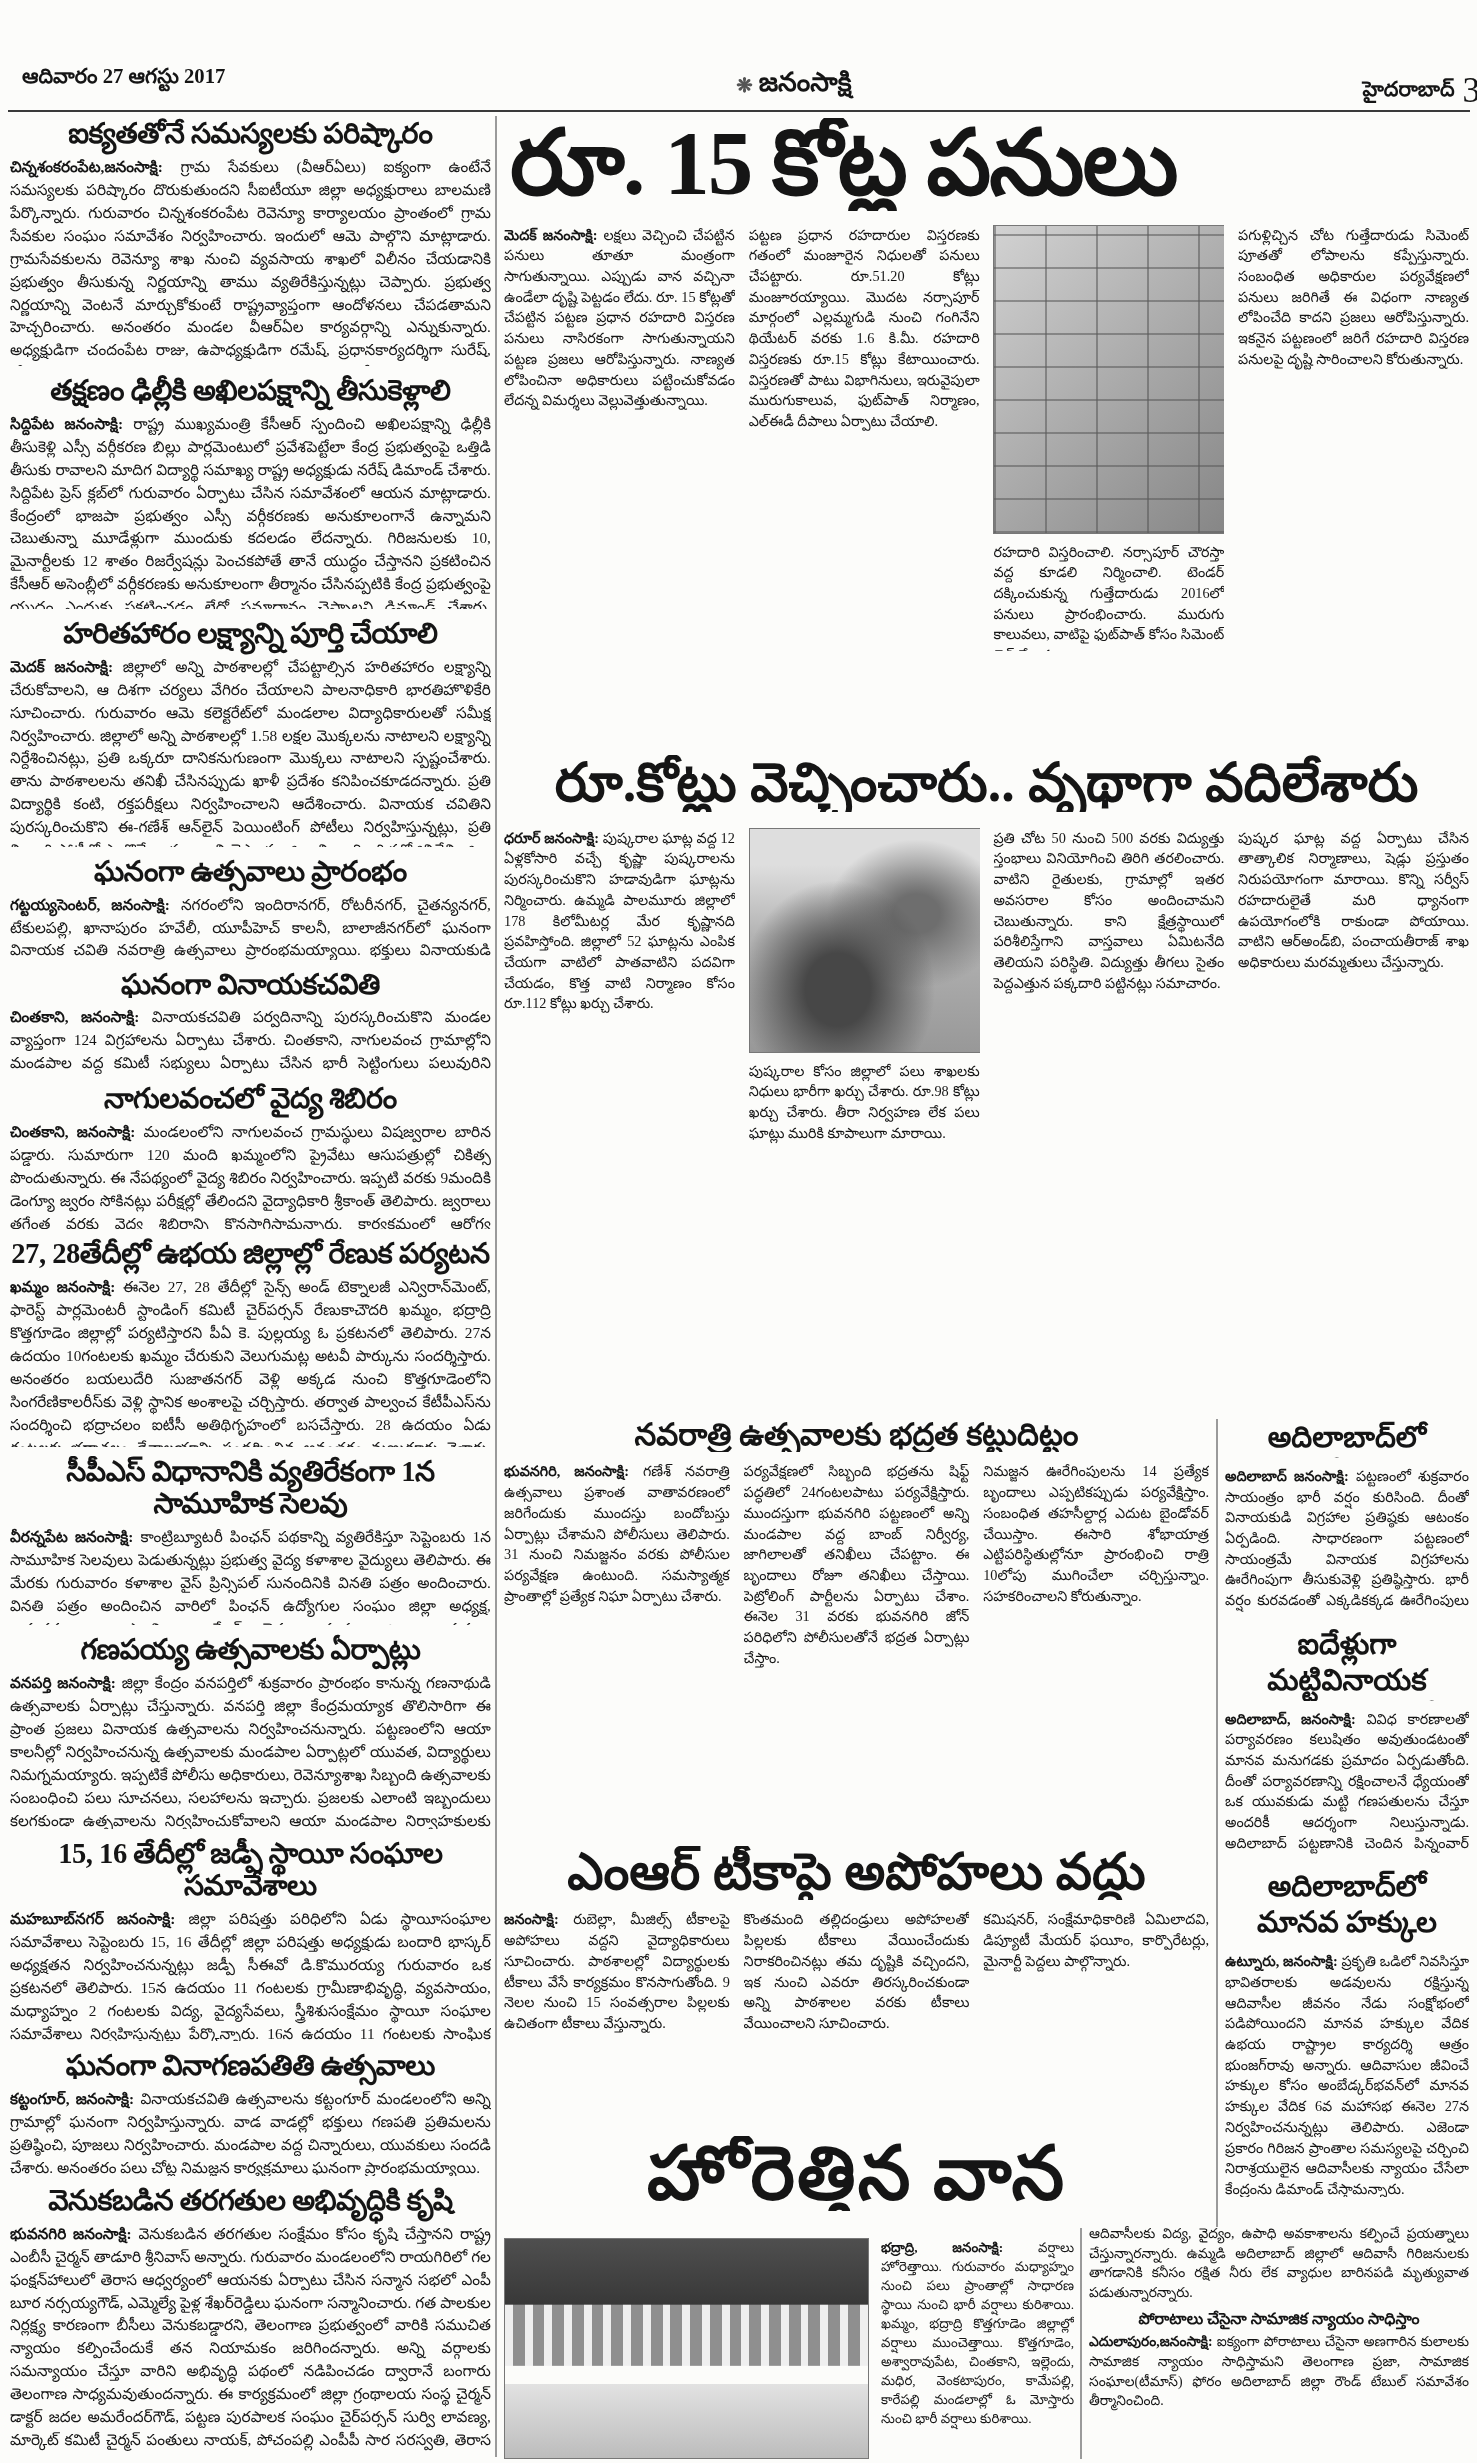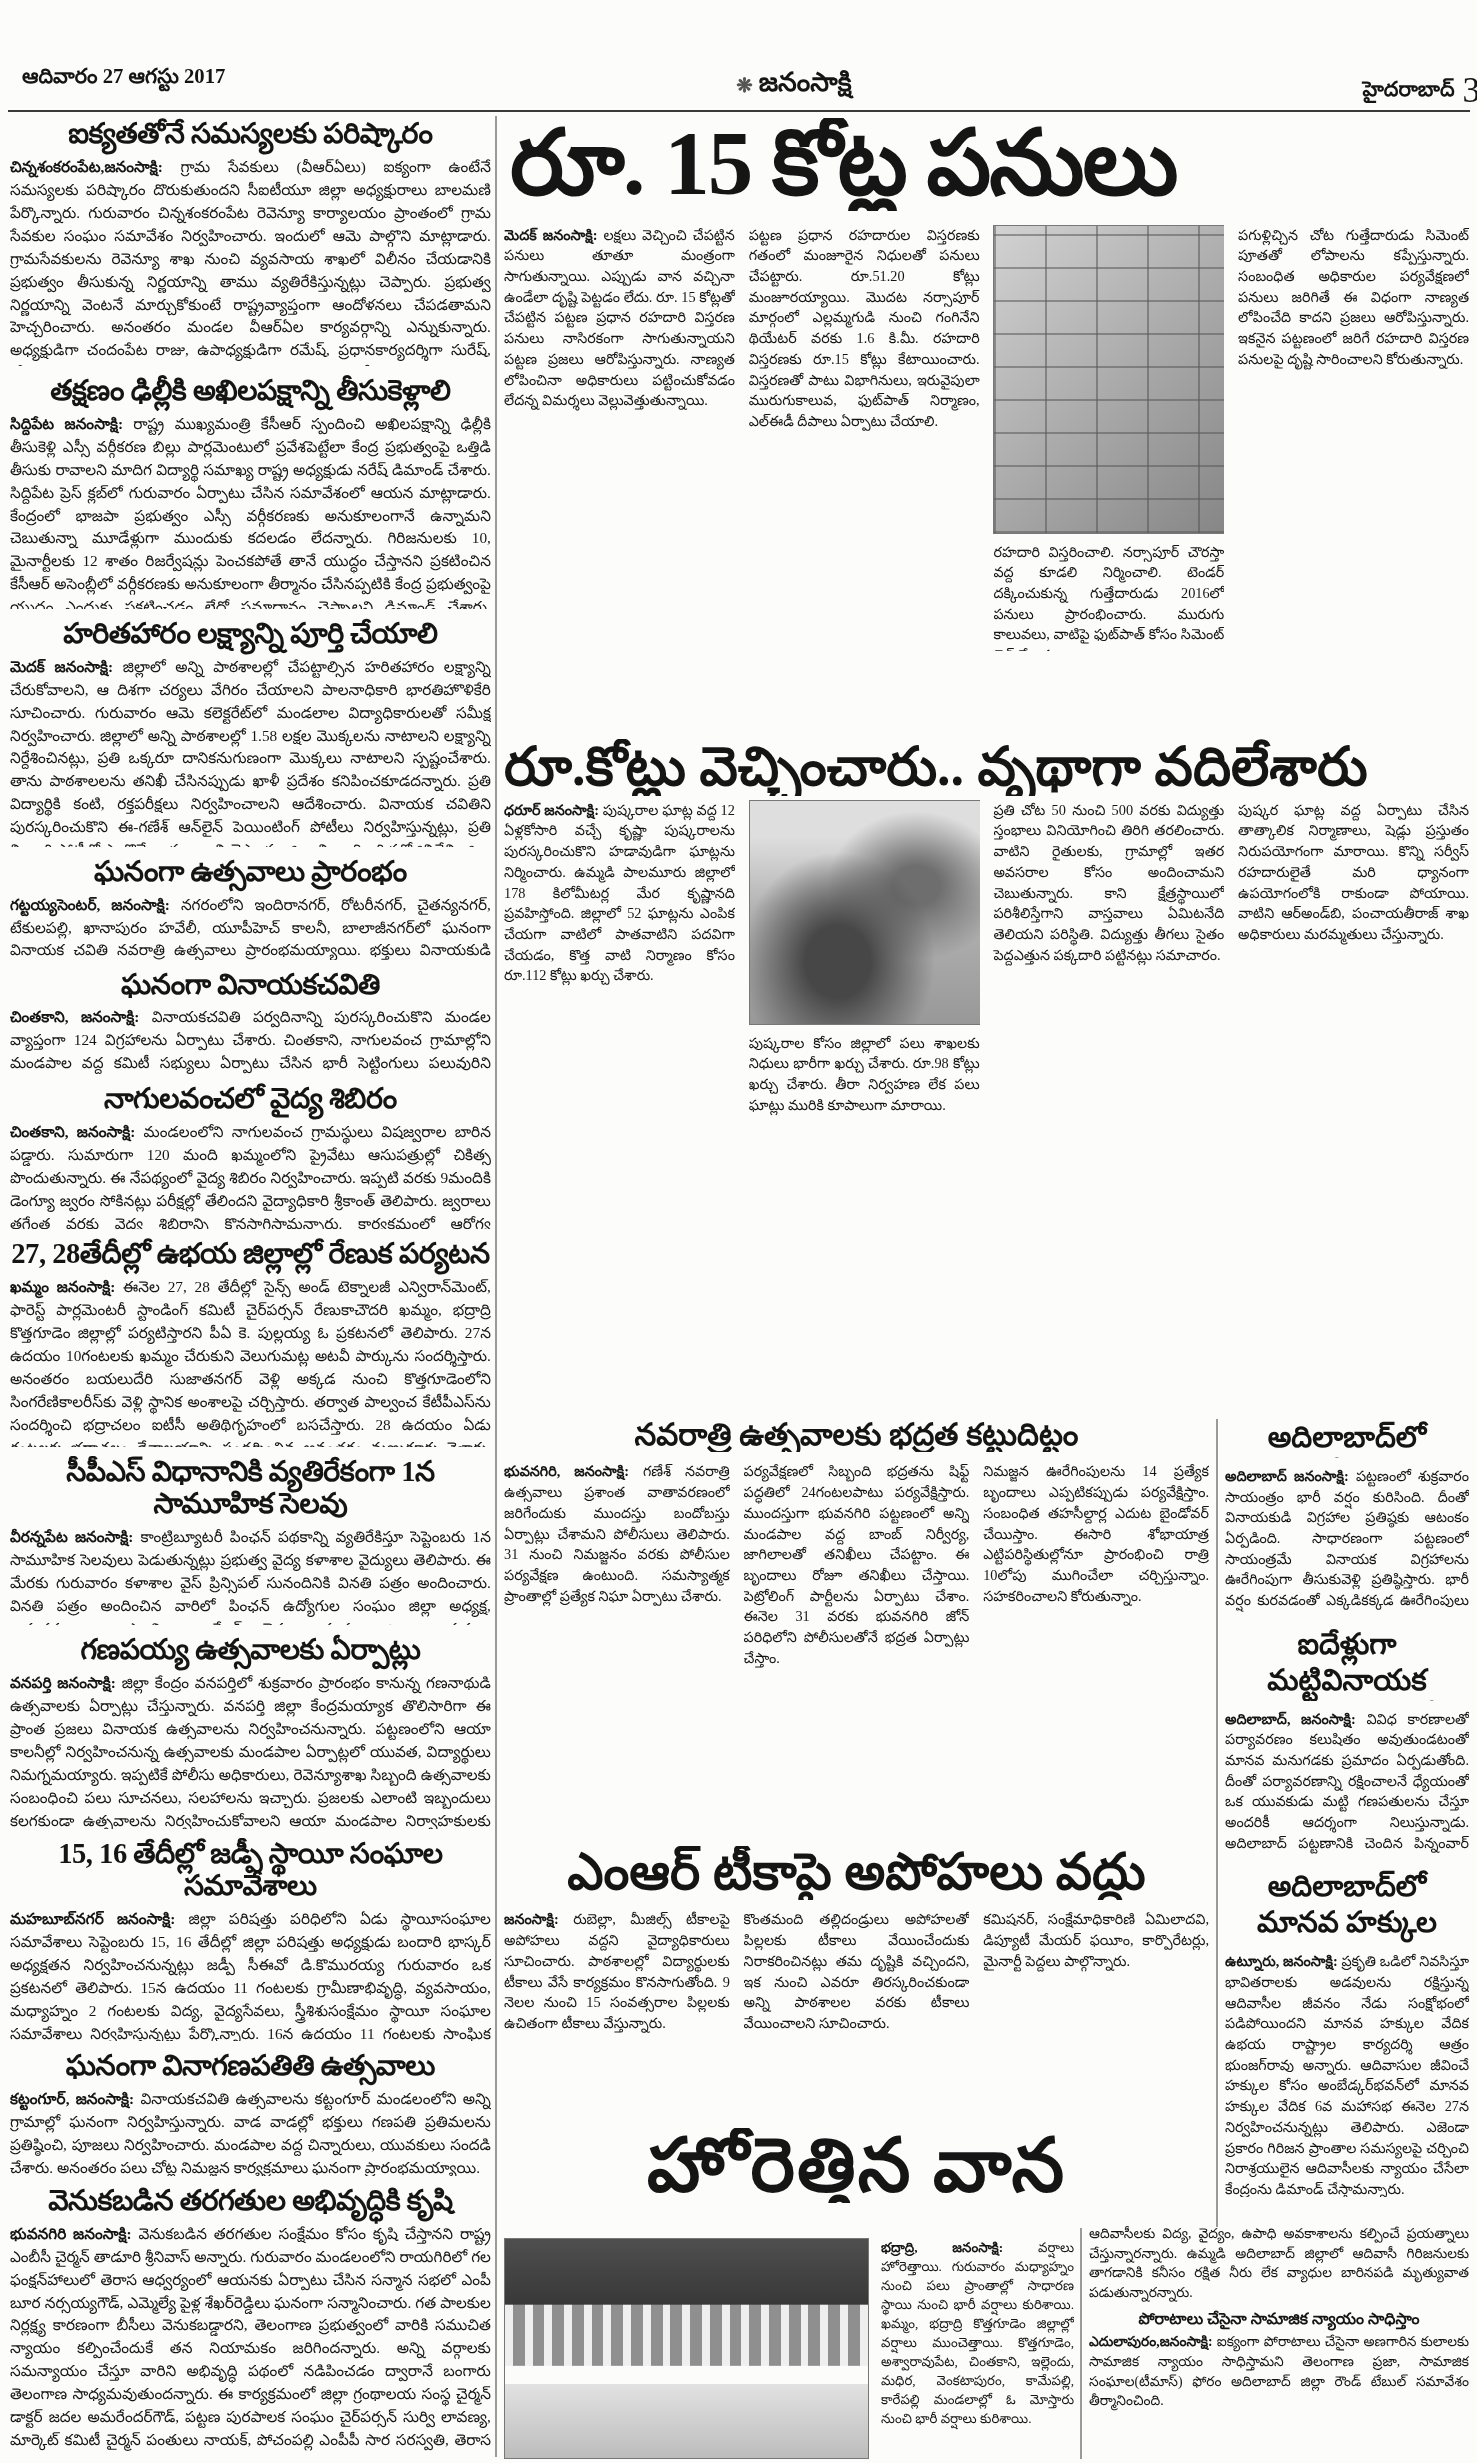--- a/index.html
+++ b/index.html
@@ -20,24 +20,24 @@
   .leftcol{left:9.9px;top:118px;width:481px;height:2337px;overflow:hidden;}
   .la{overflow:hidden;margin-bottom:8.9px;}
   .lh{margin:0 0 5.9px 0;font-size:28.6px;line-height:1.12;font-weight:bold;text-align:center;letter-spacing:-0.5px;}
   .bd{margin:0;font-size:15.3px;line-height:1.5;text-align:justify;}
   .dl{font-weight:bold;}
   
   .kicker{font-size:27.6px;font-weight:bold;text-align:center;margin:0;}
   .bigheadline{font-size:91px;font-weight:800;line-height:1.02;letter-spacing:-2px;margin:6px;white-space:nowrap;overflow:hidden;}
   .cols{display:flex;gap:13.8px;}
   .col{flex:1;overflow:hidden;font-size:14.3px;line-height:20.7px;text-align:justify;}
-  .midhead{font-size:54px;font-weight:800;text-align:left;line-height:1.05;margin:0;white-space:nowrap;overflow:hidden;}
+  .midhead{font-size:54px;font-weight:800;text-align:center;line-height:1.05;margin:16px;white-space:nowrap;overflow:hidden;}
   .secthead{font-size:31px;font-weight:800;text-align:center;line-height:1.05;margin:0 0 9.9px 0;overflow:hidden;}
   .mrhead{font-size:51px;font-weight:800;text-align:center;line-height:1.05;margin:0 0 9.9px 0;overflow:hidden;}
-  .vaanahead{font-size:75px;font-weight:900;text-align:center;line-height:1.0;margin:0;letter-spacing:2px;overflow:hidden;}
+  .vaanahead{font-size:75px;font-weight:900;text-align:center;line-height:1.0;margin:8px;letter-spacing:2px;overflow:hidden;}
   
   .rc-head{font-size:29.6px;font-weight:bold;text-align:center;line-height:1.22;margin:0 0 7.9px 0;overflow:hidden;}
   .rc-body{font-size:14.3px;line-height:20.7px;text-align:justify;overflow:hidden;margin:0 0 11.8px 0;}
   .subhead{font-size:15.8px;font-weight:bold;text-align:center;margin:5.9px 0 3.9px 0;}
   
   .photo{border:1px solid #777;}
   .photo-wall{background:
      repeating-linear-gradient(0deg,rgba(90,90,90,.55) 0 2px,transparent 2px 33px),
      repeating-linear-gradient(90deg,rgba(80,80,80,.5) 0 2px,transparent 2px 51px),
      linear-gradient(135deg,#d2d2d2 0%,#a8a8a8 55%,#868686 100%);}

